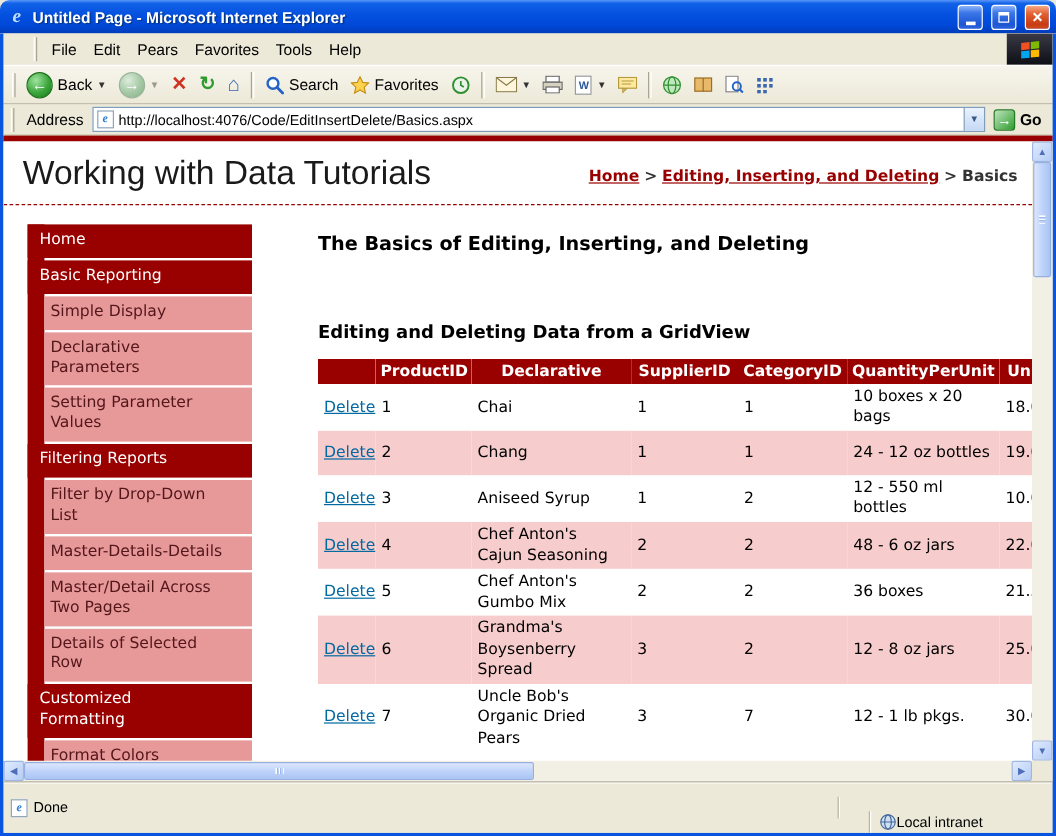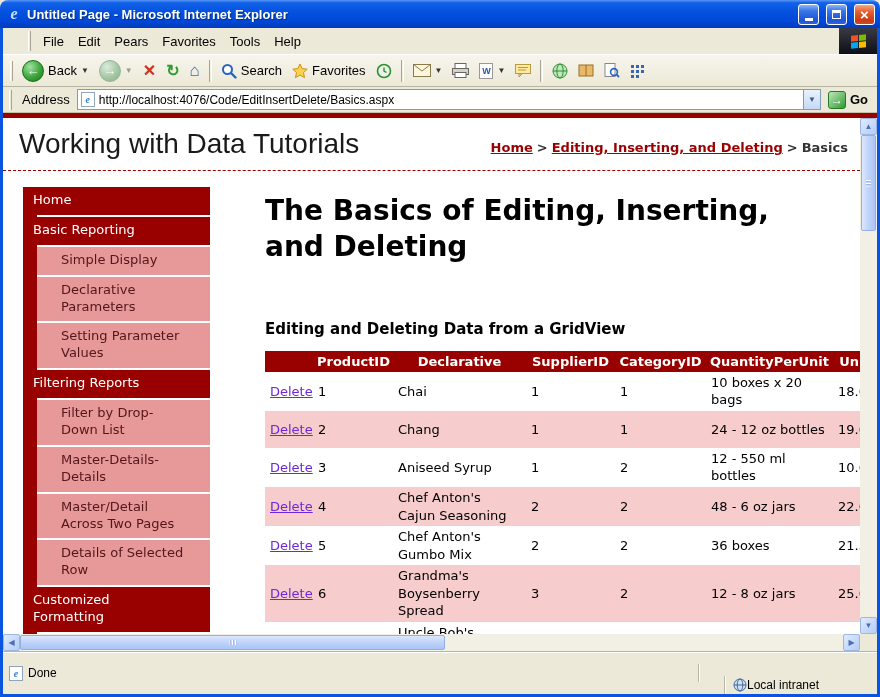--- a/index.html
+++ b/index.html
@@ -79,33 +79,33 @@
   .breadcrumb a { color:#990000; text-decoration:underline; cursor:pointer; }
   .breadcrumb .sep { margin:0 4px; }
 
   .content { display:flex; align-items:flex-start; padding-top:16px; min-height:620px; }
 
   
   .sidebar { flex:0 0 187px; width:187px; margin-left:20px; position:relative; align-self:stretch; font-size:13px; }
   .sidebar::before { content:""; position:absolute; left:0; top:0; bottom:0; width:14px; background:#990000; }
   .nav-item { position:relative; line-height:1.3; margin-bottom:2px; cursor:pointer; }
   .nav-item.parent { background:#990000; color:#fff; padding:5px 40px 6px 10px; }
-  .nav-item.child { background:#E79899; color:#531619; margin-left:14px; padding:5px 20px 6px 24px; }
+  .nav-item.child { background:#E79899; color:#531619; margin-left:14px; padding:5px 20px 6px 5px; }
 
   
   .main { flex:1; min-width:0; margin-left:55px; overflow:hidden; }
-  .main h1 { font-size:28px; font-weight:bold; line-height:1.3; max-width:545px; margin-top:6px; color:#000; }
+  .main h1 { font-size:16px; font-weight:bold; line-height:1.3; max-width:545px; margin-top:6px; color:#000; }
   .main h3 { font-size:15px; font-weight:bold; margin-top:54px; color:#000; }
   table.grid { margin-top:13px; border-collapse:collapse; table-layout:fixed; width:648px; font-size:13px; }
   table.grid col.c0{width:48px} table.grid col.c1{width:80px} table.grid col.c2{width:133px}
   table.grid col.c3{width:89px} table.grid col.c4{width:91px} table.grid col.c5{width:127px} table.grid col.c6{width:80px}
   table.grid th { background:#990000; color:#fff; font-weight:bold; padding:2px 4px; text-align:center; white-space:nowrap; overflow:hidden; height:21px; }
   table.grid td { padding:2px 5px; vertical-align:middle; height:37px; line-height:1.35; }
   table.grid tr.alt { background:#F7CCCC; }
-  table.grid a { color:#6d28d9; text-decoration:underline; cursor:pointer; }
+  table.grid a { color:#0369a1; text-decoration:underline; cursor:pointer; }
 
   
   .vscroll { flex:0 0 17px; display:flex; flex-direction:column; background:#F2F0E4; }
   .scroll-btn { flex:0 0 17px; width:17px; height:17px; background:linear-gradient(135deg,#E0EBFD,#B4CCF6);
     border:1px solid #9EB6E4; border-radius:2px; display:flex; align-items:center; justify-content:center;
     color:#4D6FB8; font-size:8px; cursor:pointer; }
   .vtrack { flex:1; position:relative; }
   .vthumb { position:absolute; top:0; left:1px; right:1px; height:96px; border:1px solid #93AFE4; border-radius:2px;
     background:linear-gradient(90deg,#DCE7FD 0%,#C2D5FA 45%,#A9C4F5 100%); cursor:pointer; }
   .vthumb::after { content:""; position:absolute; left:4px; right:4px; top:50%; height:7px; transform:translateY(-50%);

